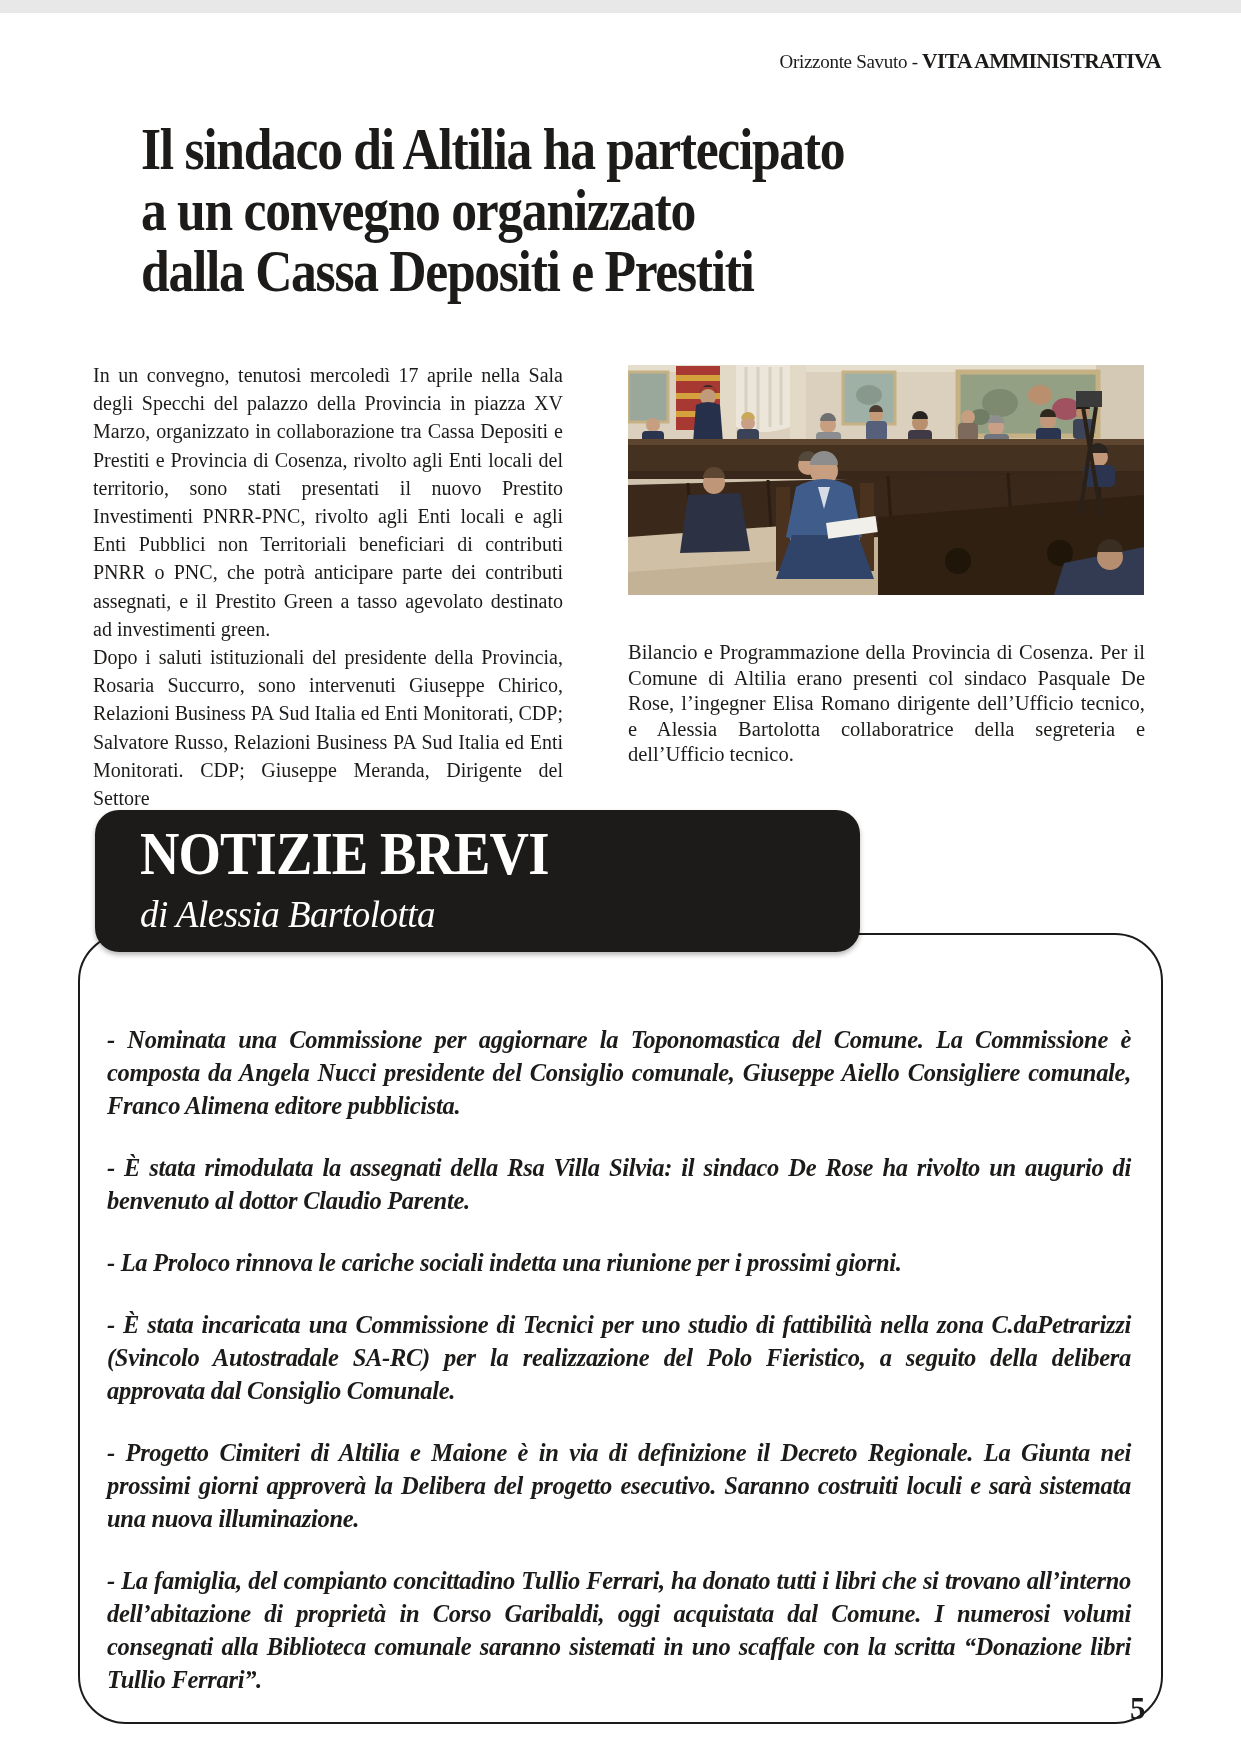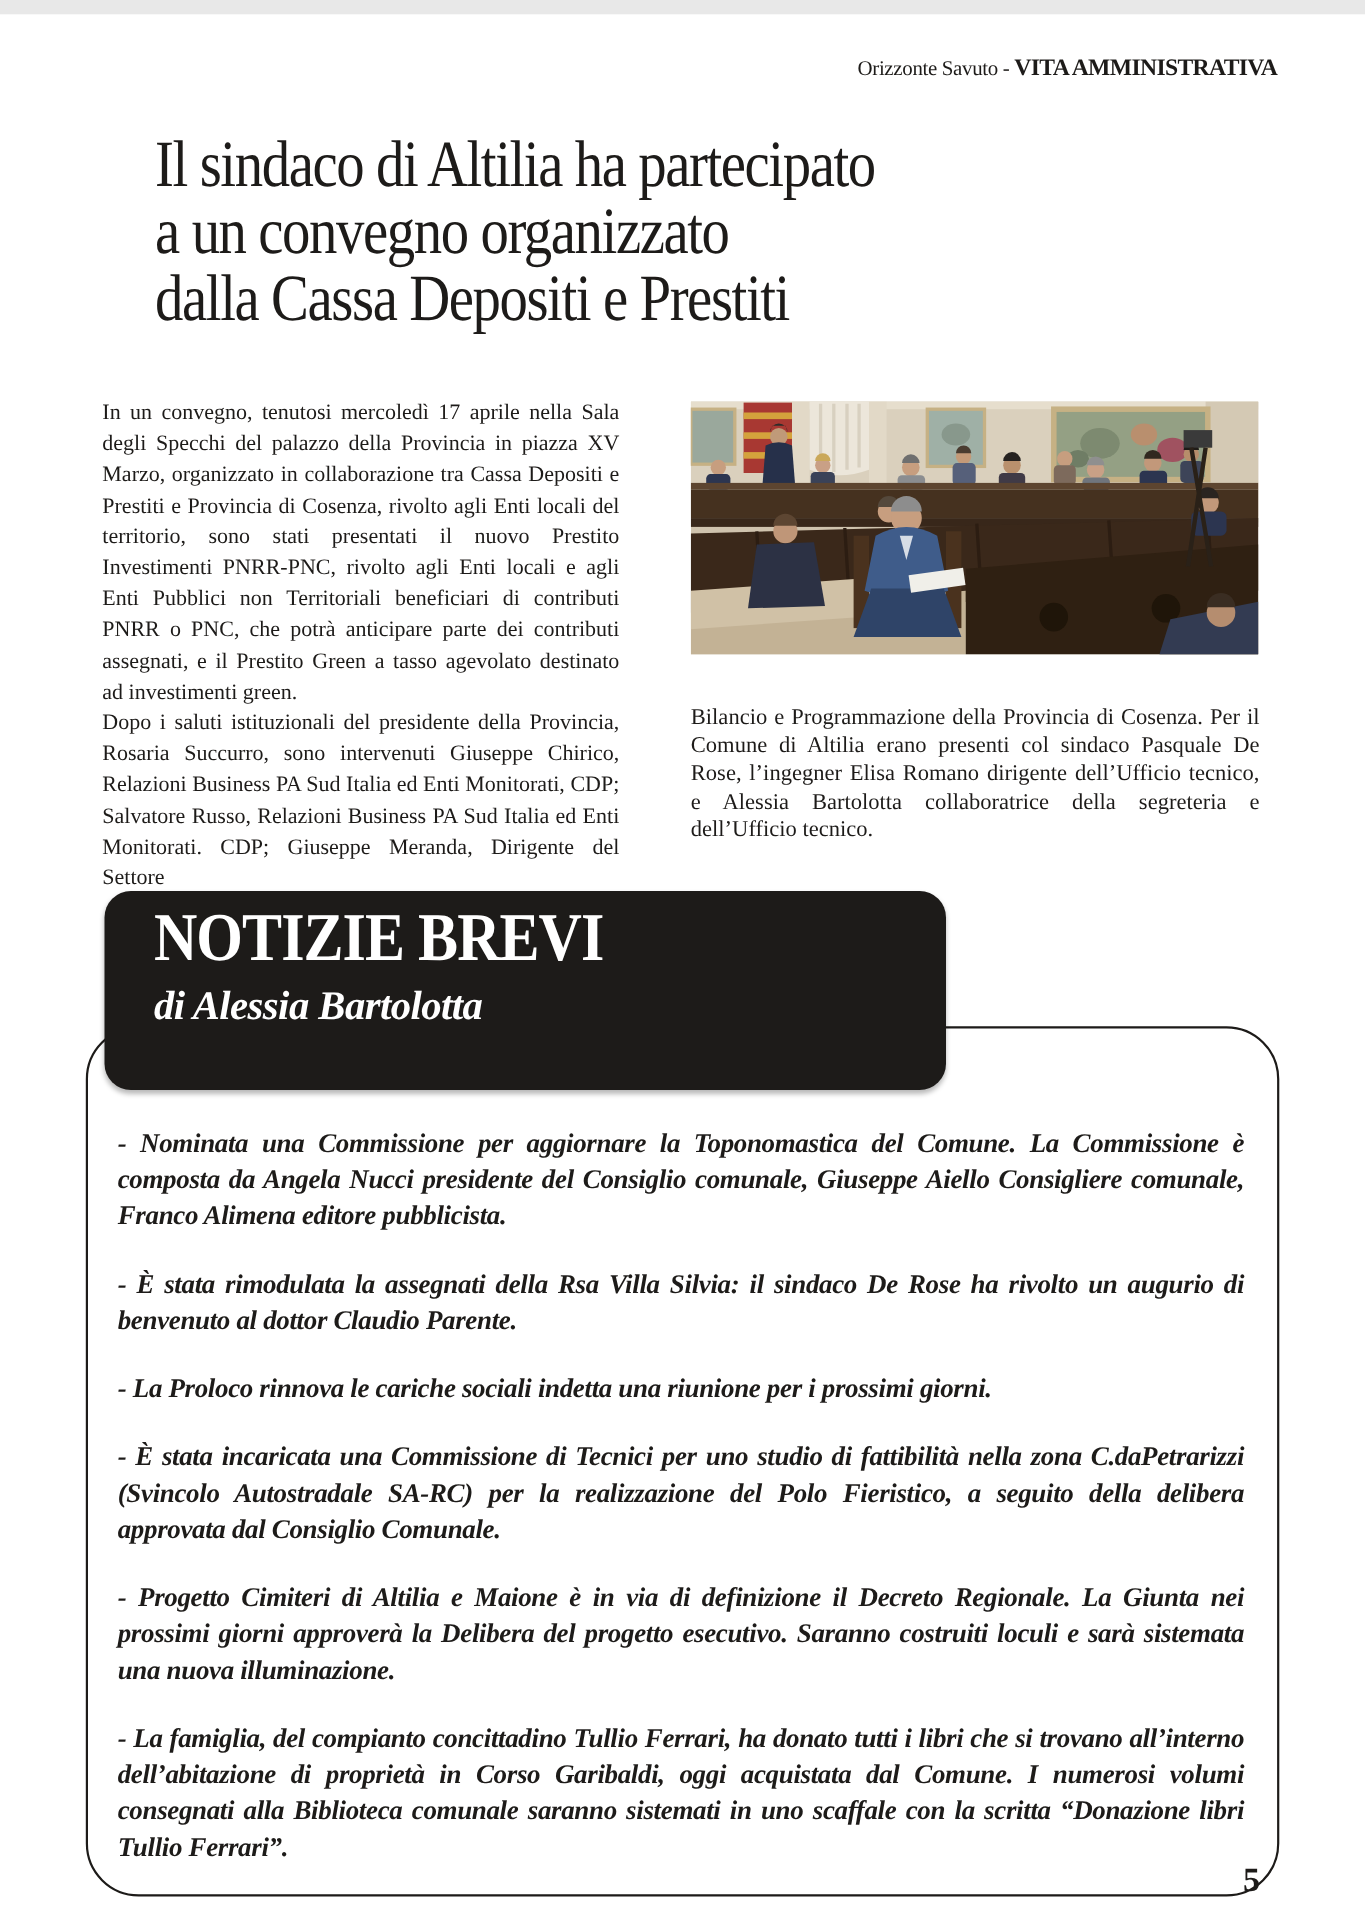--- a/index.html
+++ b/index.html
@@ -11,21 +11,21 @@
   
   .masthead{
     position:absolute;top:36px;right:80px;white-space:nowrap;
     font-size:19px;letter-spacing:-0.3px;
   }
   .masthead .pub{font-weight:400;}
   .masthead .section{font-weight:700;font-size:21.5px;letter-spacing:-0.6px;}
   
   .headline{
     position:absolute;left:141px;top:106px;
-    font-weight:400;font-size:60px;line-height:61px;letter-spacing:-1.5px;
+    font-weight:700;font-size:60px;line-height:61px;letter-spacing:-1.5px;
   }
   .headline .hl{display:block;transform:scaleX(0.86);transform-origin:left center;white-space:nowrap;}
   
   .col-left{
     position:absolute;left:93px;top:348px;width:470px;
     font-size:20px;line-height:28.2px;text-align:justify;
   }
   .col-left p{margin:0;}
   .photo-frame{position:absolute;left:628px;top:352px;width:516px;height:230px;}
   .photo-frame svg{display:block;}
@@ -39,30 +39,30 @@
     border:2.5px solid #1d1b19;border-radius:48px;box-sizing:border-box;
     padding:88px 30px 20px 27px;
   }
   .brief-item{
     font-weight:700;font-style:italic;font-size:24.5px;line-height:33px;
     text-align:justify;margin:0 0 29px 0;letter-spacing:-0.3px;
   }
   .brief-item:last-child{margin-bottom:0;}
   
   .notizie-box{
-    position:absolute;left:95px;top:797px;width:765px;height:181px;
+    position:absolute;left:95px;top:797px;width:765px;height:142px;
     background:#1d1b19;border-radius:24px;color:#ffffff;
     box-shadow:0 3px 5px rgba(0,0,0,0.28);
   }
   .notizie-title{
     position:absolute;left:45px;top:12px;font-weight:700;font-size:62px;line-height:62px;
     letter-spacing:-1px;transform:scaleX(0.88);transform-origin:left center;white-space:nowrap;
   }
   .notizie-byline{
-    position:absolute;left:45px;top:84px;font-style:italic;font-weight:700;
+    position:absolute;left:45px;top:84px;font-style:italic;font-weight:400;
     font-size:37px;line-height:42px;letter-spacing:-0.5px;
   }
   .page-number{
     position:absolute;left:1130px;top:1678px;font-weight:700;font-size:31px;
   }
 </style>
 </head>
 <body>
 
 <div class="page">

